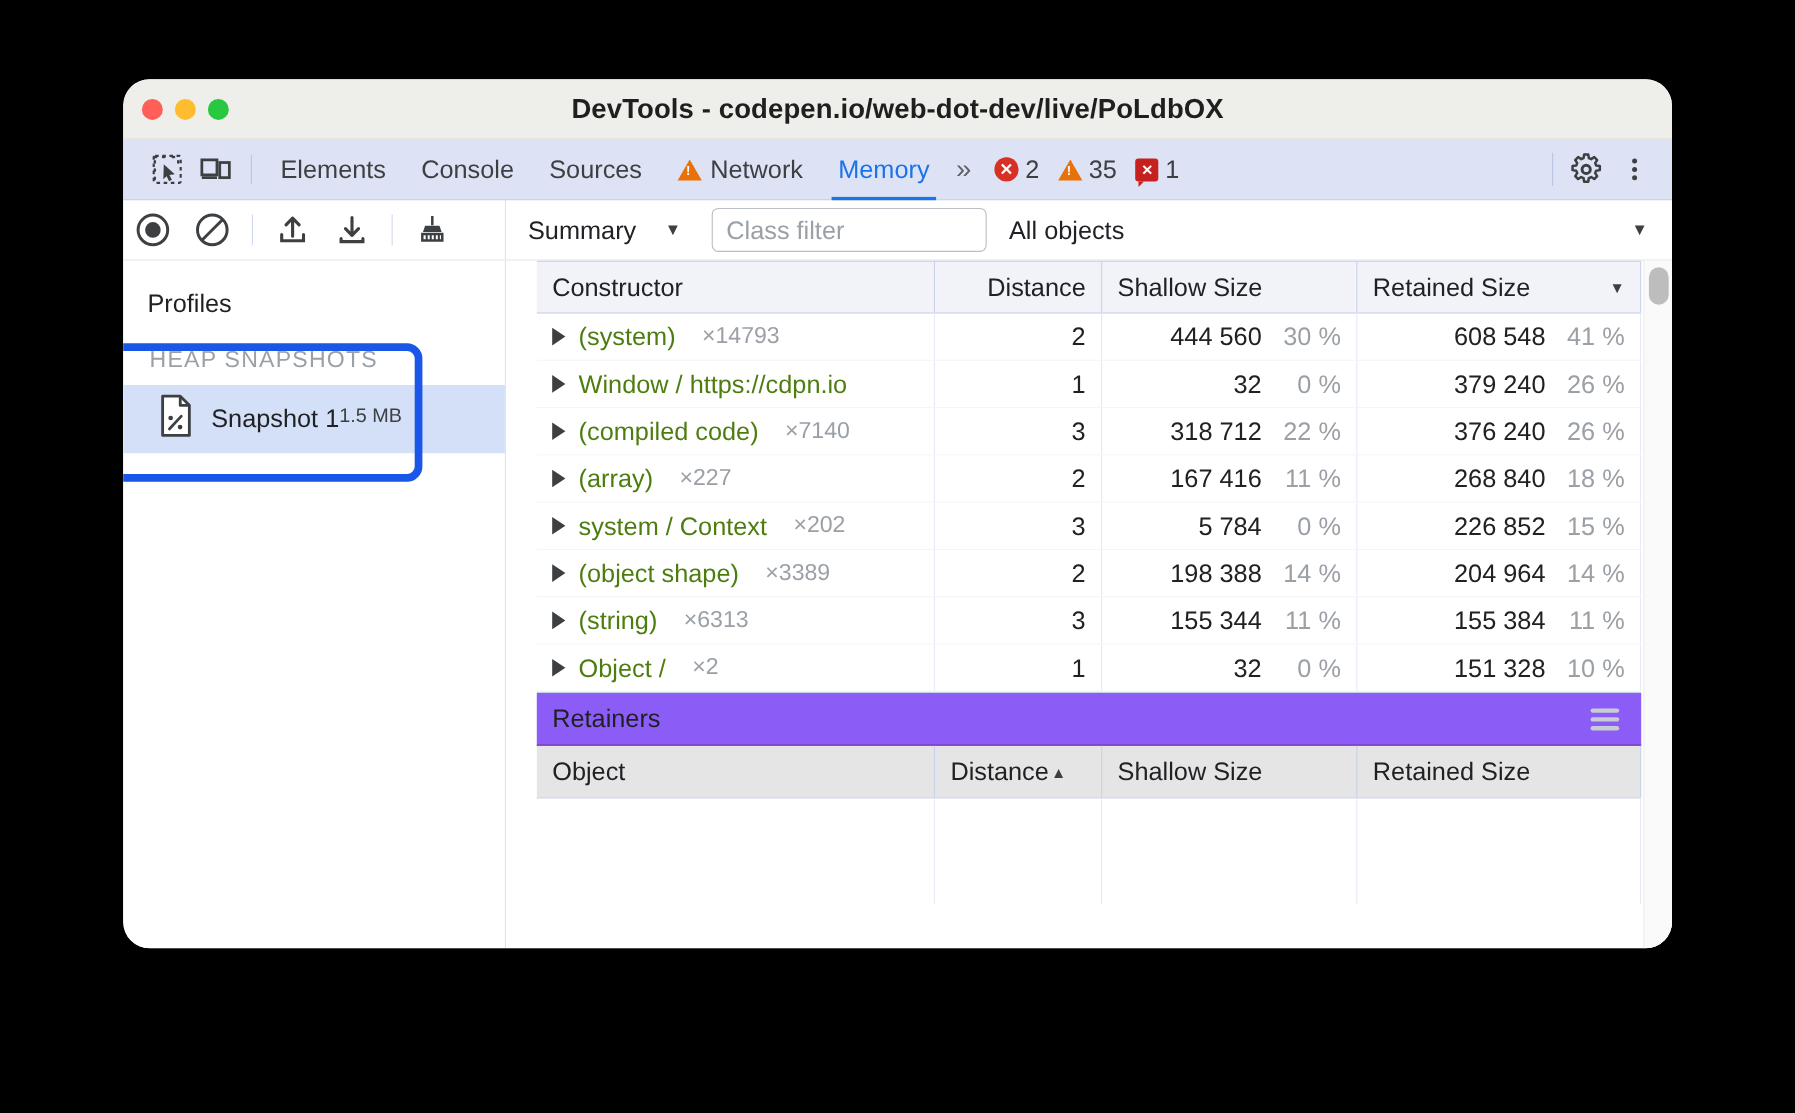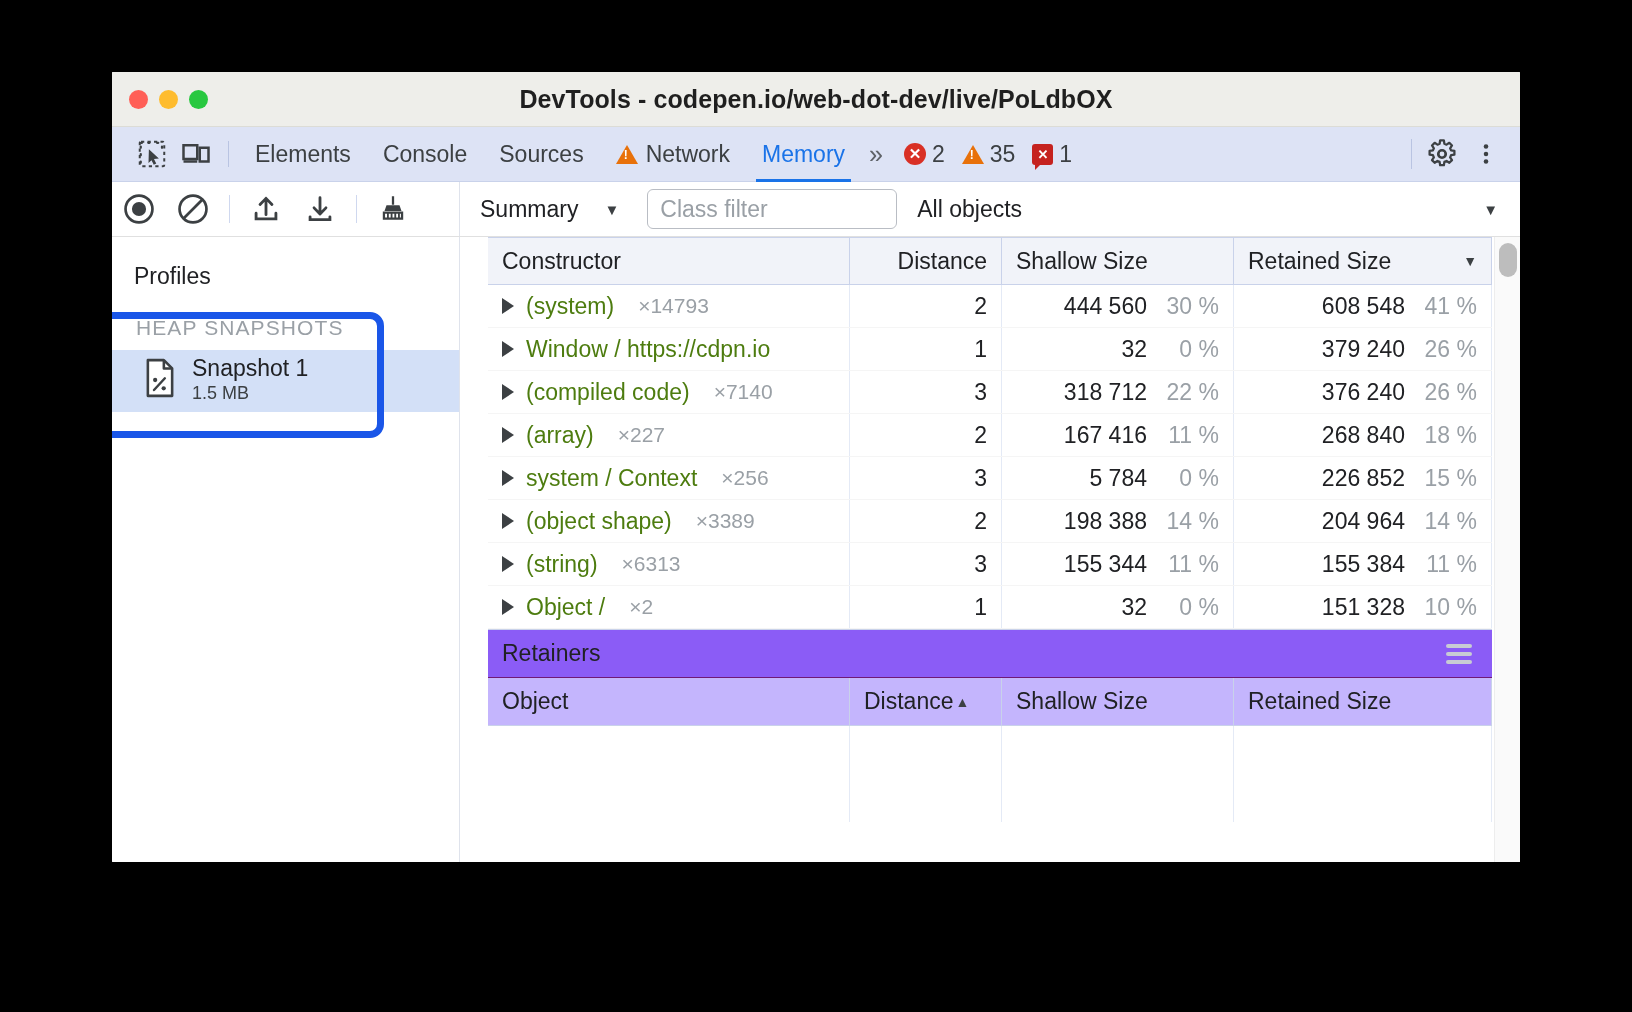--- a/index.html
+++ b/index.html
@@ -9,21 +9,21 @@
     font-family: "Liberation Sans", sans-serif;
     overflow: hidden;
   }
   #root { position: relative; width: 1632px; height: 1012px; background: #000; }
 
   
   .window {
     position: absolute; left: 112px; top: 72px;
     width: 1408px; height: 790px;
     background: #ffffff;
-    border-radius: 1px;
+    border-radius: 24px;
     overflow: hidden;
     box-shadow: 0 6px 30px rgba(0,0,0,.45);
   }
 
   
   .titlebar {
     position: relative;
     height: 55px;
     background: #eeeeea;
     border-bottom: 1px solid #dcdcd6;
@@ -144,21 +144,21 @@
     font-size: 21px; color: #9aa0a6;
     letter-spacing: 1.1px;
     padding: 26px 0 10px 24px;
   }
   .snap-row {
     background: #d3e0f7;
     display: flex; align-items: center; gap: 14px;
     padding: 8px 0 10px 30px;
     height: 62px;
   }
-  .snap-texts { display: flex; flex-direction: column; justify-content: flex-end; }
+  .snap-texts { display: flex; flex-direction: row; justify-content: flex-end; }
   .snap-title { font-size: 23px; color: #202124; line-height: 1.15; }
   .snap-size { font-size: 18px; color: #3c4043; line-height: 1.3; }
 
   .highlight-box {
     position: absolute;
     left: -18px; top: 75px;
     width: 290px; height: 126px;
     border: 7px solid #1a56e8;
     border-radius: 14px;
     pointer-events: none;
@@ -219,21 +219,21 @@
   }
   .ret-bar {
     height: 48px; background: #8b5cf6;
     display: flex; align-items: center;
     padding: 0 20px 0 14px;
     border-bottom: 1px solid #701a75;
   }
   .ret-title { font-size: 23px; color: #202124; }
   .hamburger { margin-left: auto; display: flex; flex-direction: column; gap: 4px; }
   .hamburger span { display: block; width: 26px; height: 4px; border-radius: 2px; background: #c8ccd4; }
-  .ret-head { display: flex; height: 48px; background: #c4b5fd; border-bottom: 1px solid #c9d2ea; }
+  .ret-head { display: flex; height: 48px; background: #e5e5e5; border-bottom: 1px solid #c9d2ea; }
   .ret-head .cell {
     font-size: 23px; color: #202124;
     display: flex; align-items: center;
     border-right: 1px solid #c9d2ea;
     padding: 0 14px;
   }
   .asc { font-size: 14px; margin-left: 2px; color: #3c4043; }
   .ret-body { height: 96px; background: #fff; display: flex; }
   .ret-body .cell { border-right: 1px solid #e4eaf6; }
 </style>
@@ -470,21 +470,21 @@
               </div>
               <div class="cell c-retained">
                 <span class="num">268 840</span>
                 <span class="pct">18 %</span>
               </div>
             </div>
             <div class="row">
               <div class="cell c-constructor">
                 <span class="tri"></span>
                 <span class="cname">system / Context</span>
-                <span class="ccount">×256</span>
+                <span class="ccount">×202</span>
               </div>
               <div class="cell c-distance">3</div>
               <div class="cell c-shallow">
                 <span class="num">5 784</span>
                 <span class="pct">0 %</span>
               </div>
               <div class="cell c-retained">
                 <span class="num">226 852</span>
                 <span class="pct">15 %</span>
               </div>

